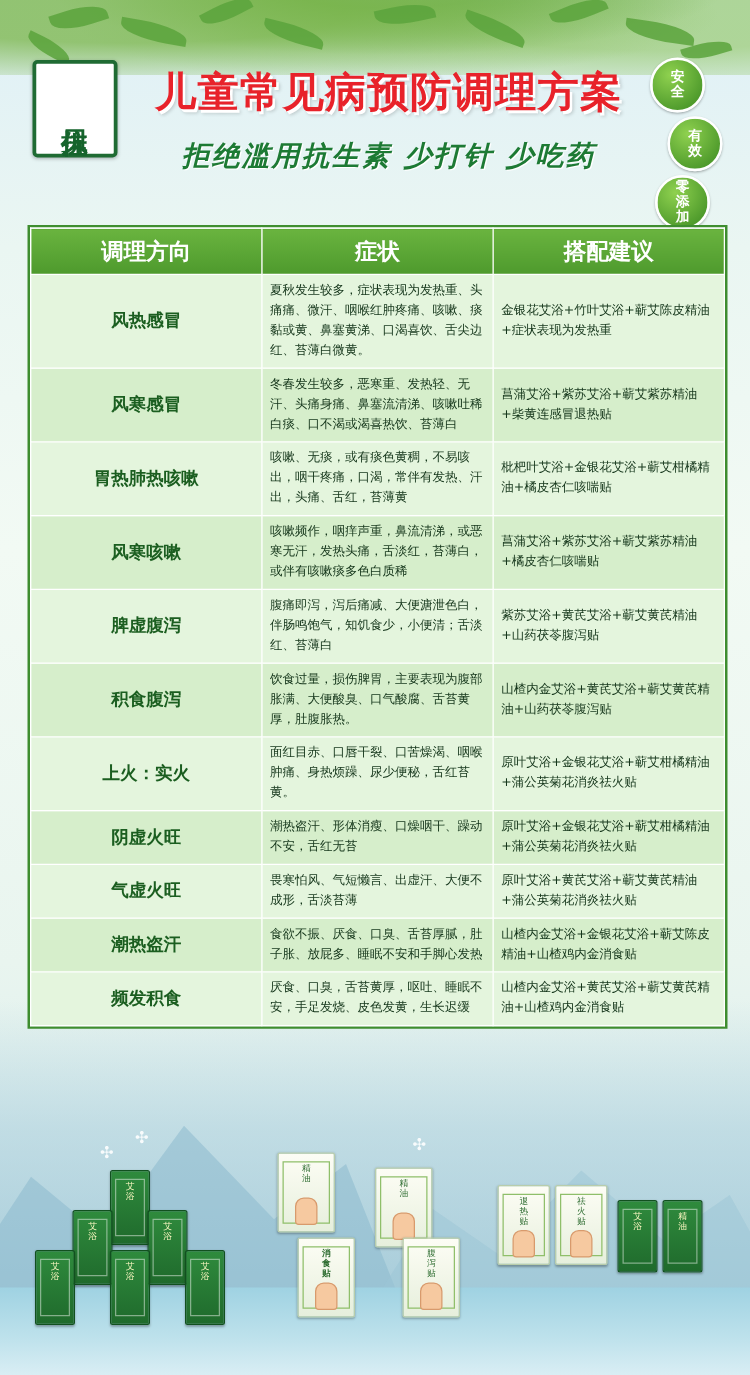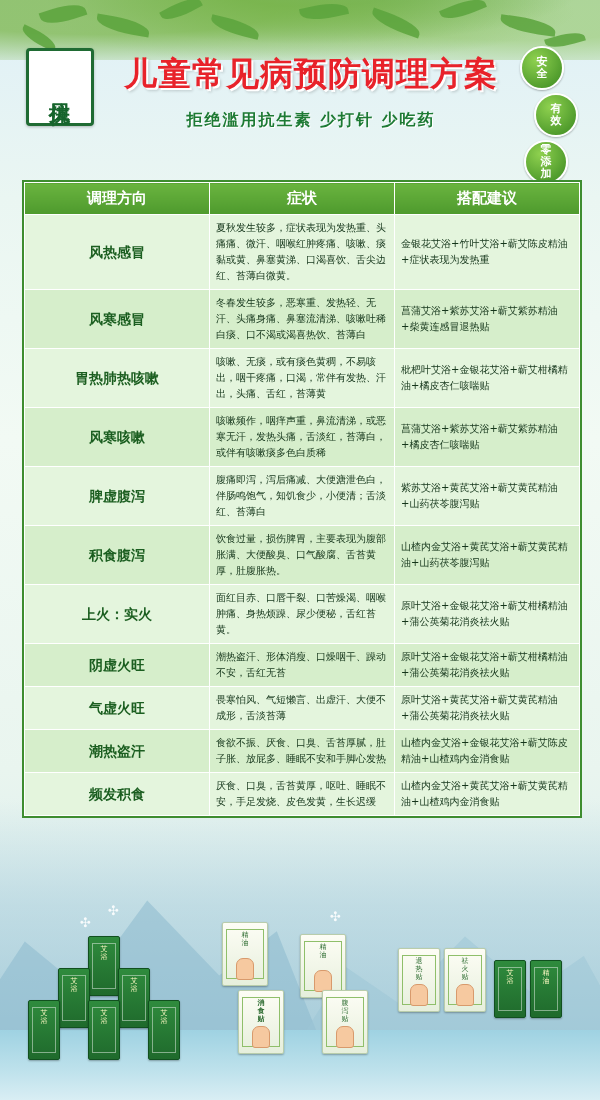--- a/index.html
+++ b/index.html
@@ -53,43 +53,44 @@
     writing-mode:vertical-rl;text-orientation:upright;letter-spacing:1px;
   }
   .title{
     position:absolute;left:96px;top:52px;width:430px;text-align:center;
     font-size:33px;font-weight:bold;color:#e8222a;letter-spacing:1px;
     text-shadow:2px 2px 0 #ffffff, 3px 3px 3px rgba(0,0,0,.18);
     font-family:"DejaVu Sans","Liberation Sans",sans-serif;
   }
   .subtitle{
     position:absolute;left:96px;top:110px;width:430px;text-align:center;
-    font-size:16px;font-weight:bold;color:#1d7a34;letter-spacing:2px;
+    font-size:22px;font-weight:bold;color:#1d7a34;letter-spacing:2px;
     text-shadow:1px 1px 0 #ffffff;
+    font-style:italic;
   }
   .seals{position:absolute;right:14px;top:46px;width:66px;}
   .seal{
     width:40px;height:40px;border-radius:50%;
     background:radial-gradient(circle at 35% 30%, #8fd14f 0%, #4f9b2c 75%);
     color:#ffffff;font-size:11px;font-weight:bold;line-height:12px;
     display:flex;align-items:center;justify-content:center;text-align:center;
     border:2px solid #ffffff;box-shadow:0 1px 2px rgba(0,0,0,.3);margin-bottom:3px;
   }
   .seal span{display:block;width:14px;}
   .seal.s2{margin-left:14px;}
   .seal.s3{margin-left:4px;}
   
   .table-wrap{
     position:absolute;left:22px;top:180px;width:556px;
     border:2px solid #3e8d2f;background:rgba(255,255,255,.2);
   }
   table{border-collapse:collapse;width:100%;table-layout:fixed;}
   th{
     background:linear-gradient(180deg,#6ab43f,#4e9a2d);
-    color:#ffffff;font-size:15px;font-weight:bold;
+    color:#ffffff;font-size:18px;font-weight:bold;
     border:1px solid #ffffff;padding:6px 2px;text-align:center;
   }
   td{
     border:1px solid #ffffff;
     font-size:10px;line-height:16px;color:#14351a;
     padding:5px 6px;vertical-align:middle;
     background:#e4f5dd;
   }
   tr:nth-child(even) td{background:#d6eecb;}
   td.col-dir{

